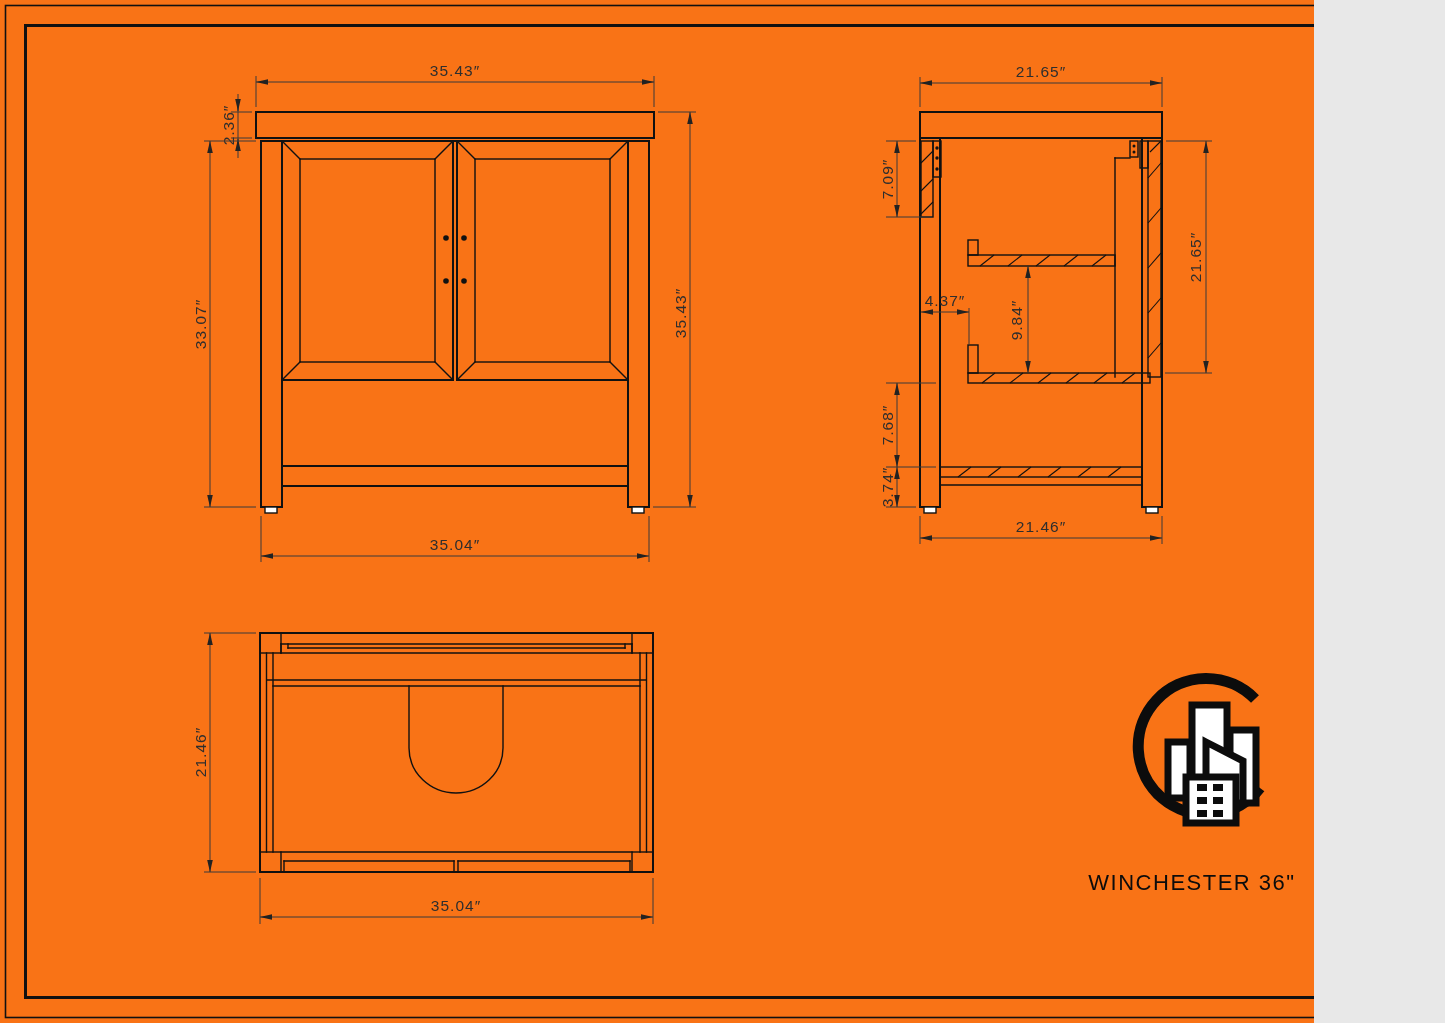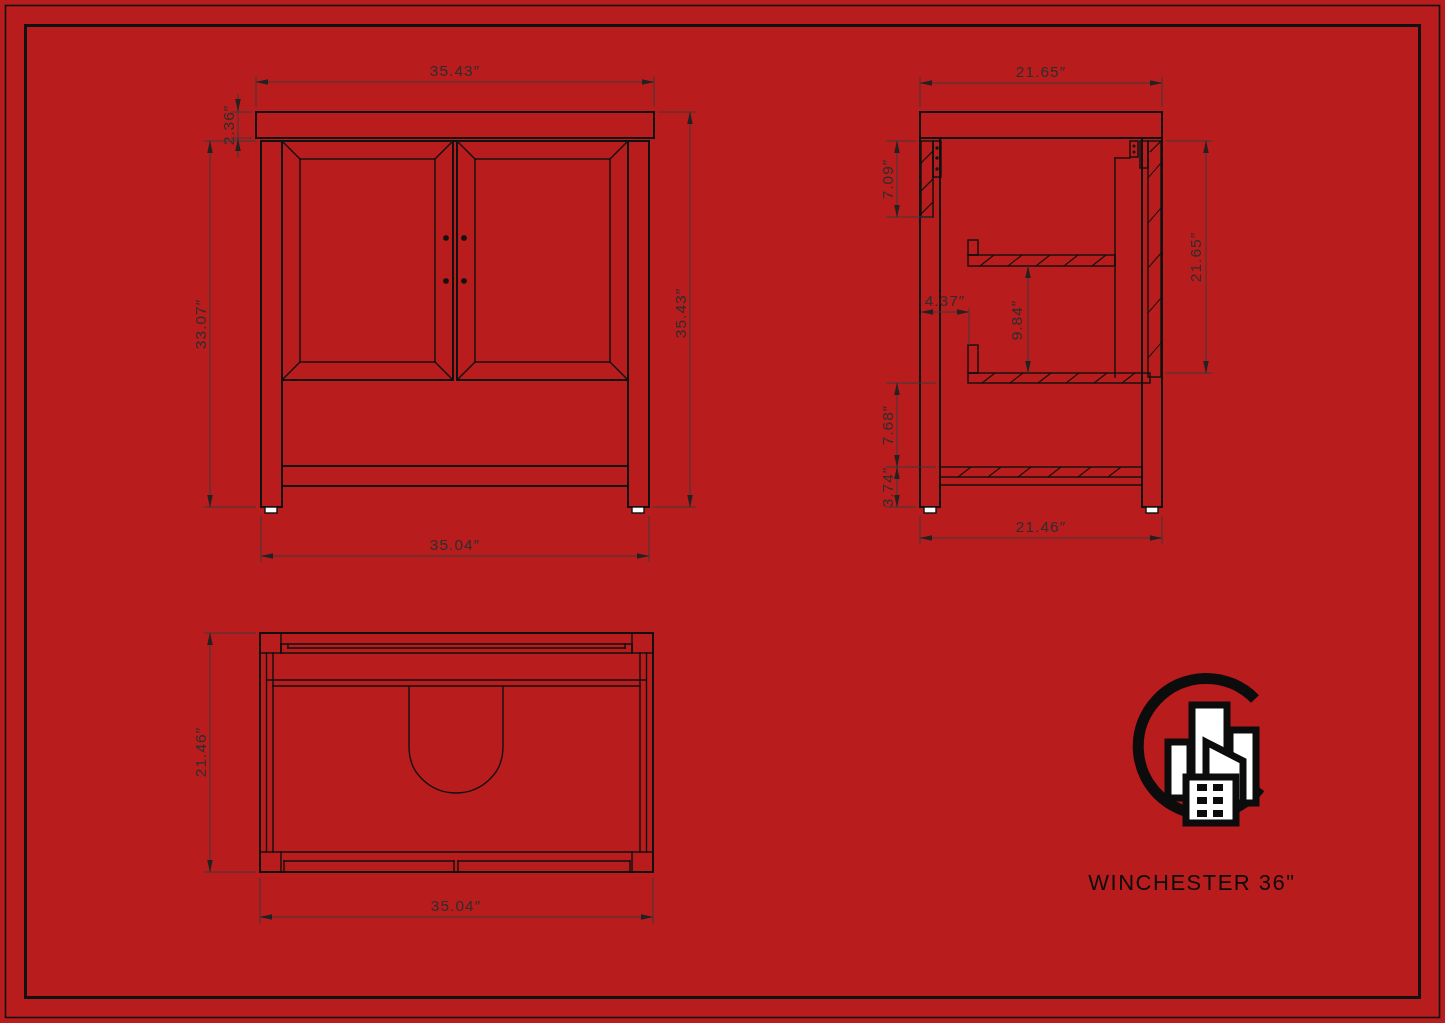--- a/index.html
+++ b/index.html
@@ -1,19 +1,19 @@
 <!DOCTYPE html>
 <html><head>
 <meta charset="utf-8">
 <style>
   html,body { margin:0; padding:0; background:#e8e8e8; }
   .sheet {
     position:relative;
-    width:1445px; height:1023px;
-    background:#b91c1c;
+    width:1314px; height:1023px;
+    background:#f97316;
     font-family:"Liberation Sans", sans-serif;
     overflow:hidden;
   }
   svg { display:block; }
   .obj   { stroke:#111111; stroke-width:2;   fill:none; stroke-linecap:square; }
   .obj-thin { stroke:#111111; stroke-width:1.4; fill:none; stroke-linecap:square; }
   .hatch { stroke:#111111; stroke-width:1.1; fill:none; }
   .dimln { stroke:#3a3a3a; stroke-width:1;   fill:none; }
   .dim   {
     font-family:"Liberation Sans", sans-serif;

